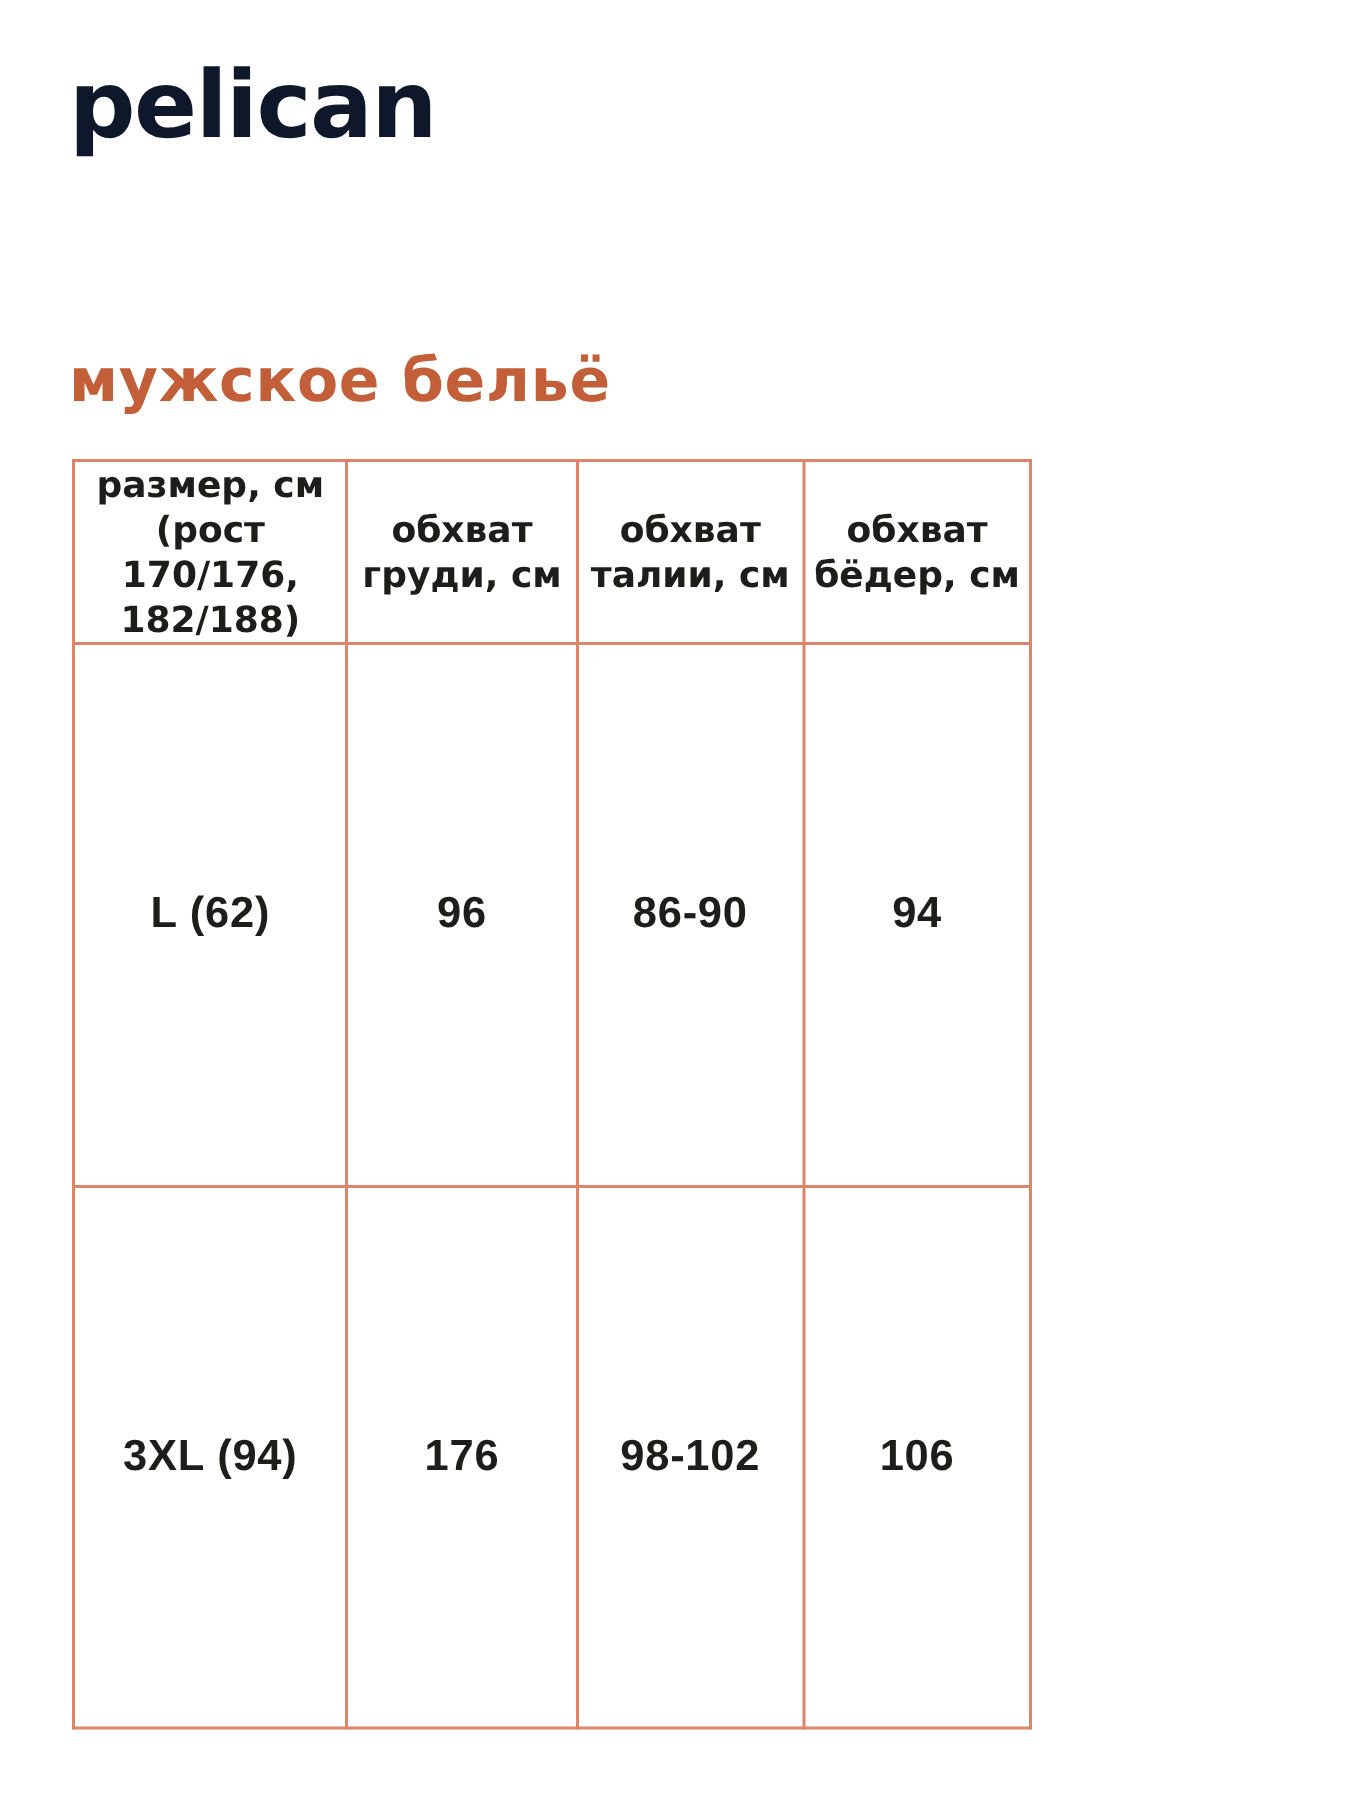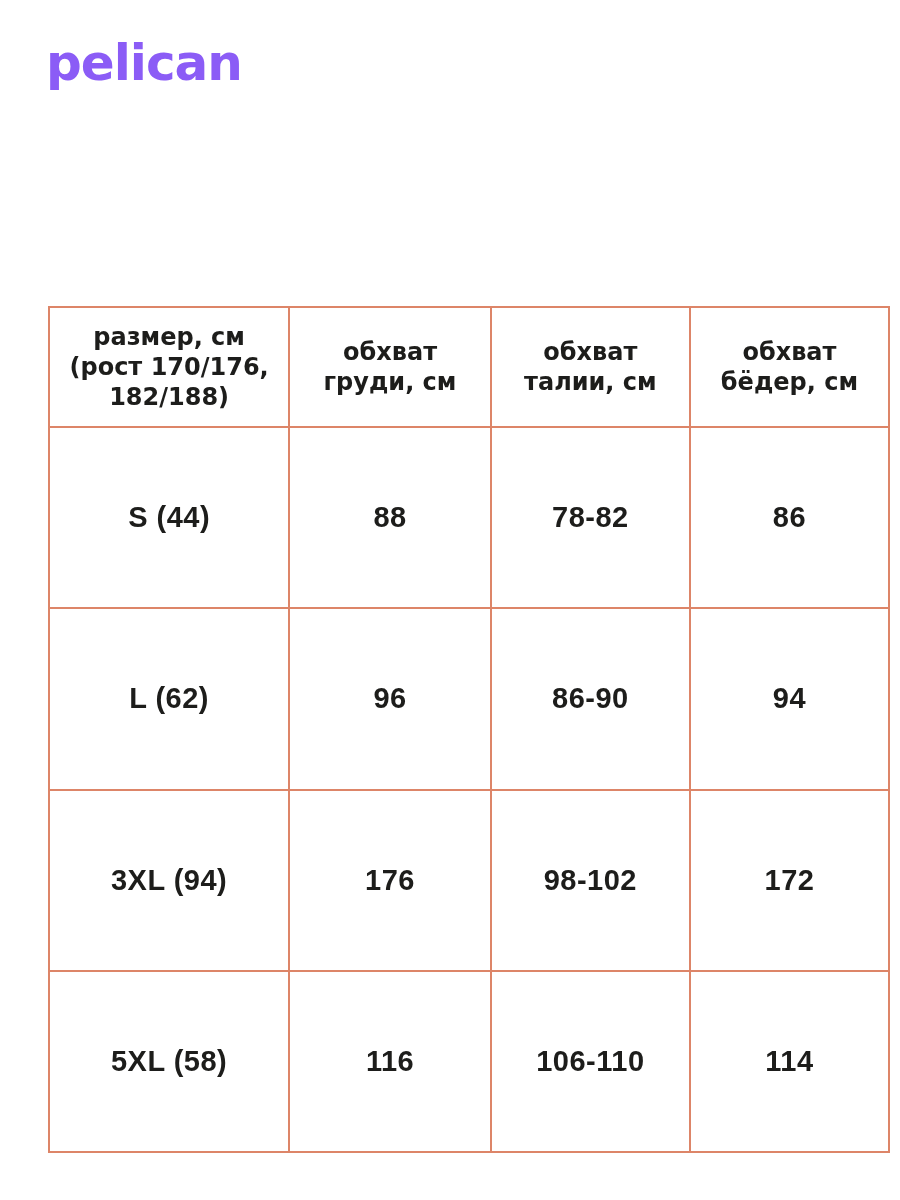--- a/index.html
+++ b/index.html
@@ -14,41 +14,41 @@
     background: #ffffff;
     overflow: hidden;
     font-family: "Liberation Sans", sans-serif;
   }
   .logo {
     position: absolute;
     left: 46px;
     top: 36px;
     font-family: "DejaVu Sans", sans-serif;
     font-weight: bold;
-    font-size: 50px;
+    font-size: 62px;
     letter-spacing: -1px;
-    color: #8b5cf6;
+    color: #0f172a;
     line-height: 1.1;
   }
   .heading {
     position: absolute;
     left: 46px;
     top: 232px;
     font-family: "DejaVu Sans", sans-serif;
     font-weight: bold;
     font-size: 40px;
     letter-spacing: 0.5px;
     color: #c25f38;
     line-height: 1.1;
   }
   table.size-table {
     position: absolute;
     left: 48px;
     top: 306px;
-    width: 842px;
+    width: 640px;
     height: 847px;
     border-collapse: collapse;
     table-layout: fixed;
   }
   .size-table th,
   .size-table td {
     border: 2px solid #dd8568;
     text-align: center;
     vertical-align: middle;
     color: #1d1d1b;
@@ -77,20 +77,21 @@
   col.c3 { width: 23.7%; }
   col.c4 { width: 23.7%; }
 </style>
 </head>
 <body>
 
 <div class="page">
 
   <div class="logo">pelican</div>
 
+  <div class="heading">мужское бельё</div>
 
   <table class="size-table">
     <colgroup>
       <col class="c1">
         <col class="c2">
         <col class="c3">
         <col class="c4">
     </colgroup>
     <thead>
       <tr>
@@ -100,39 +101,27 @@
           <th>обхват
 груди, см</th>
           <th>обхват
 талии, см</th>
           <th>обхват
 бёдер, см</th>
         </tr>
     </thead>
     <tbody>
         <tr>
-          <td>S (44)</td>
-          <td>88</td>
-          <td>78-82</td>
-          <td>86</td>
-        </tr>
-        <tr>
           <td>L (62)</td>
           <td>96</td>
           <td>86-90</td>
           <td>94</td>
         </tr>
         <tr>
           <td>3XL (94)</td>
           <td>176</td>
           <td>98-102</td>
-          <td>172</td>
-        </tr>
-        <tr>
-          <td>5XL (58)</td>
-          <td>116</td>
-          <td>106-110</td>
-          <td>114</td>
+          <td>106</td>
         </tr>
       </tbody>
   </table>
 
 </div>
 
 </body></html>

